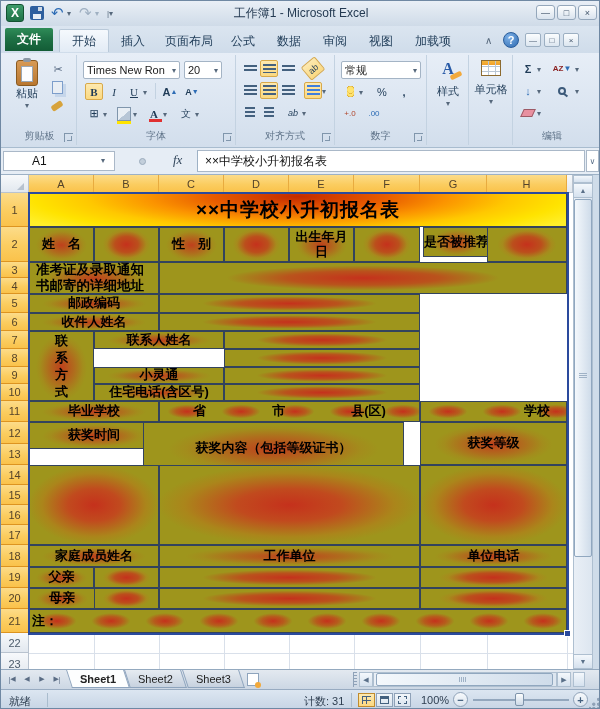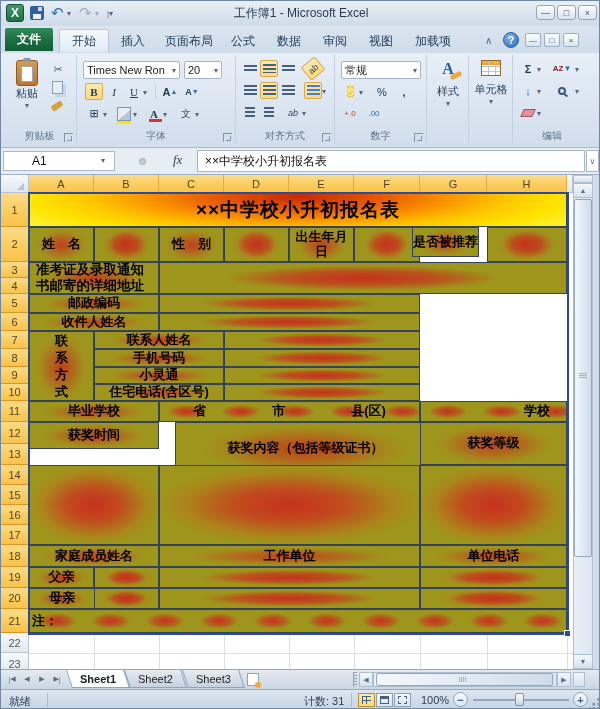--- a/index.html
+++ b/index.html
@@ -336,21 +336,21 @@
       </div>
     <div class="abs fc blankc" style="left:93px;top:52px;width:65px;height:35px"></div>
     <div class="abs fc lblc" style="left:158px;top:52px;width:65px;height:35px">
         <span>性　别</span>
       </div>
     <div class="abs fc blankc" style="left:223px;top:52px;width:65px;height:35px"></div>
     <div class="abs fc lblc" style="left:288px;top:52px;width:65px;height:35px">
         <span>出生年月日</span>
       </div>
     <div class="abs fc blankc" style="left:353px;top:52px;width:66px;height:35px"></div>
-    <div class="abs fc lblc" style="left:411px;top:52px;width:67px;height:30px">
+    <div class="abs fc lblc" style="left:422px;top:52px;width:67px;height:30px">
         <span>是否被推荐</span>
       </div>
     <div class="abs fc blankc" style="left:486px;top:52px;width:80px;height:35px"></div>
 
     <div class="abs fc lblc" style="left:28px;top:87px;width:130px;height:32px;font-size:13.5px;padding:0 6px;text-align:left">
         <span>准考证及录取通知书邮寄的详细地址</span>
       </div>
     <div class="abs fc widec" style="left:158px;top:87px;width:408px;height:32px"></div>
 
     <div class="abs fc lblc" style="left:28px;top:119px;width:130px;height:19px">
@@ -362,23 +362,20 @@
       </div>
     <div class="abs fc widec" style="left:158px;top:138px;width:261px;height:18px"></div>
 
     <div class="abs fc lblc" style="left:28px;top:156px;width:65px;height:70px">
         <span style="width:14px;word-break:break-all;line-height:17px">联系方式</span>
       </div>
     <div class="abs fc lblc" style="left:93px;top:156px;width:130px;height:18px">
         <span>联系人姓名</span>
       </div>
     <div class="abs fc widec" style="left:223px;top:156px;width:196px;height:18px"></div>
-    <div class="abs fc lblc" style="left:93px;top:174px;width:130px;height:18px">
-        <span>手机号码</span>
-      </div>
     <div class="abs fc widec" style="left:223px;top:174px;width:196px;height:18px"></div>
     <div class="abs fc lblc" style="left:93px;top:192px;width:130px;height:17px">
         <span>小灵通</span>
       </div>
     <div class="abs fc widec" style="left:223px;top:192px;width:196px;height:17px"></div>
     <div class="abs fc lblc" style="left:93px;top:209px;width:130px;height:17px">
         <span>住宅电话(含区号)</span>
       </div>
     <div class="abs fc widec" style="left:223px;top:209px;width:196px;height:17px"></div>
 
@@ -391,21 +388,21 @@
       <span>市</span>
       <span>县(区)</span>
     </div>
     <div class="abs fc blobc" style="left:419px;top:226px;width:147px;height:21px;justify-content:flex-end;padding-right:16px">
         <span>学校</span>
       </div>
 
     <div class="abs fc lblc" style="left:28px;top:247px;width:130px;height:27px">
         <span>获奖时间</span>
       </div>
-    <div class="abs fc lblc" style="left:174px;top:247px;width:261px;height:52px">
+    <div class="abs fc lblc" style="left:142px;top:247px;width:261px;height:52px">
         <span>获奖内容（包括等级证书）</span>
       </div>
     <div class="abs fc lblc" style="left:419px;top:247px;width:147px;height:43px">
         <span>获奖等级</span>
       </div>
 
     <div class="abs fc bigc" style="left:28px;top:290px;width:130px;height:80px"></div>
     <div class="abs fc bigc" style="left:158px;top:290px;width:261px;height:80px"></div>
     <div class="abs fc bigc" style="left:419px;top:290px;width:147px;height:80px"></div>
 

